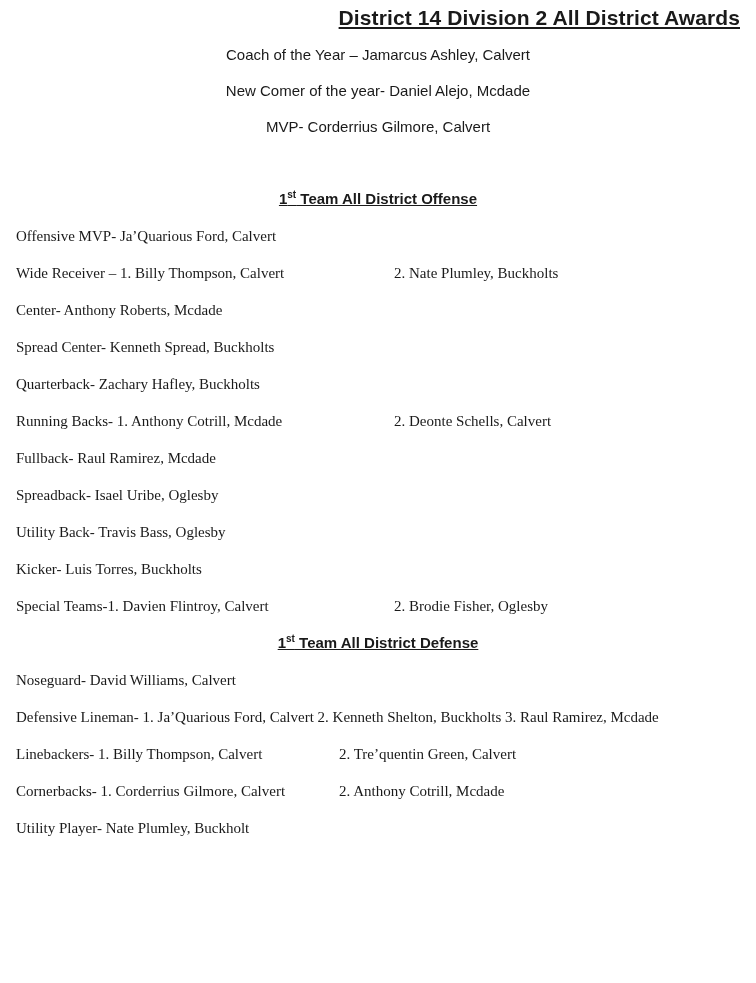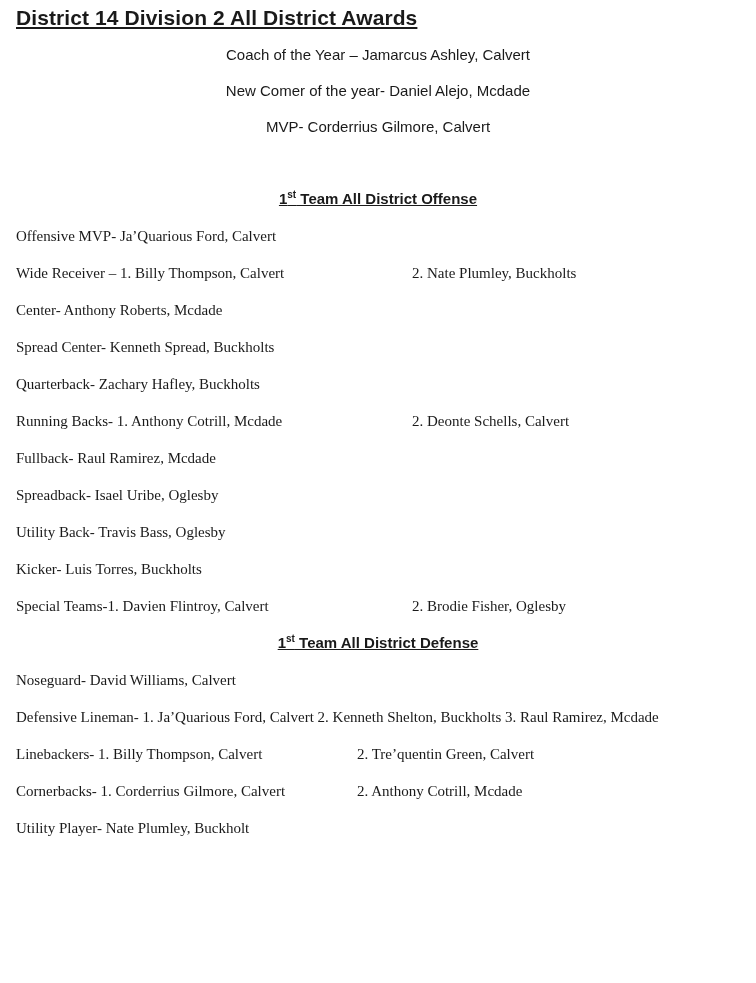--- a/index.html
+++ b/index.html
@@ -6,40 +6,40 @@
   html, body { background: #ffffff; }
   body {
     width: 756px; height: 983px; overflow: hidden;
     font-family: "Liberation Sans", sans-serif;
     color: #1a1a1a;
     -webkit-font-smoothing: antialiased;
   }
   .page { width: 756px; height: 983px; padding: 5px 16px 0 16px; background: #ffffff; }
 
   .doc-title {
-    font-size: 21px; font-weight: bold; text-align: left;
+    font-size: 21px; font-weight: bold; text-align: right;
     text-decoration: underline; line-height: 26px; margin-bottom: 12px;
     letter-spacing: 0.1px;
   }
   .intro p {
     font-size: 15px; text-align: center; line-height: 24px; margin-bottom: 12px;
   }
   .spacer { height: 36px; }
 
   .section-heading {
     font-size: 15px; font-weight: bold; text-align: center;
     line-height: 24px; margin-bottom: 13px;
   }
   .section-heading u sup { font-size: 10px; line-height: 0; }
 
   .rows p.row {
     position: relative; font-size: 15px; line-height: 24px; margin-bottom: 13px; font-family: Liberation Serif, serif;
   }
-  .rows .col2 { position: absolute; top: 0; left: 396px; white-space: nowrap; }
-  .section-defense .rows .col2 { left: 341px; }
+  .rows .col2 { position: absolute; top: 0; left: 378px; white-space: nowrap; }
+  .section-defense .rows .col2 { left: 323px; }
 </style>
 </head>
 <body>
 
 <div class="page">
 
   <h1 class="doc-title">District 14 Division 2 All District Awards</h1>
 
   <div class="intro">
     <p>Coach of the Year – Jamarcus Ashley, Calvert</p>

